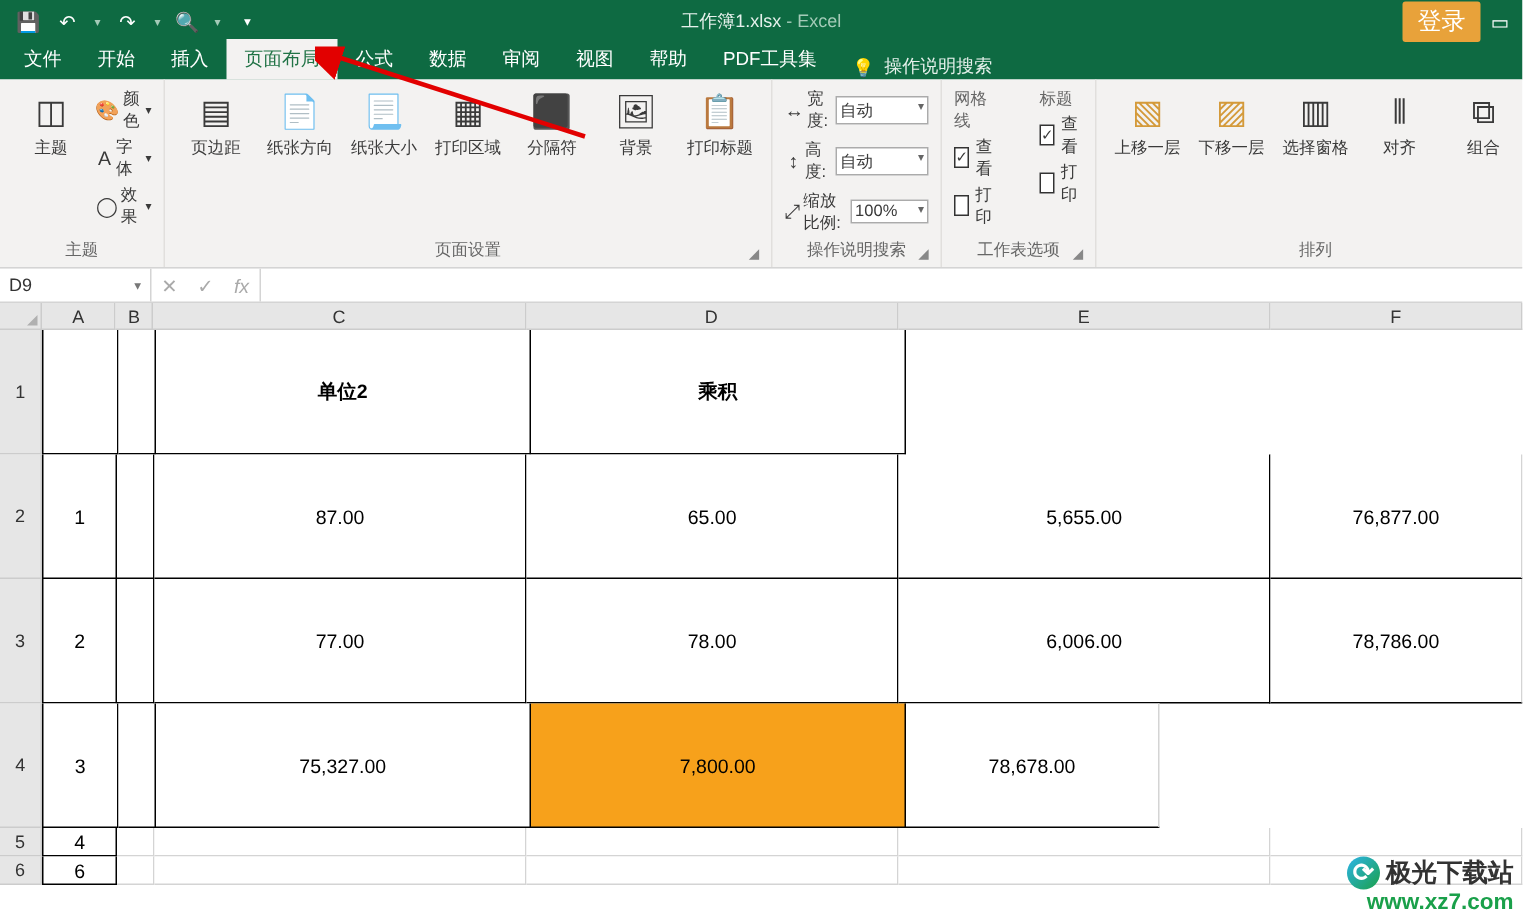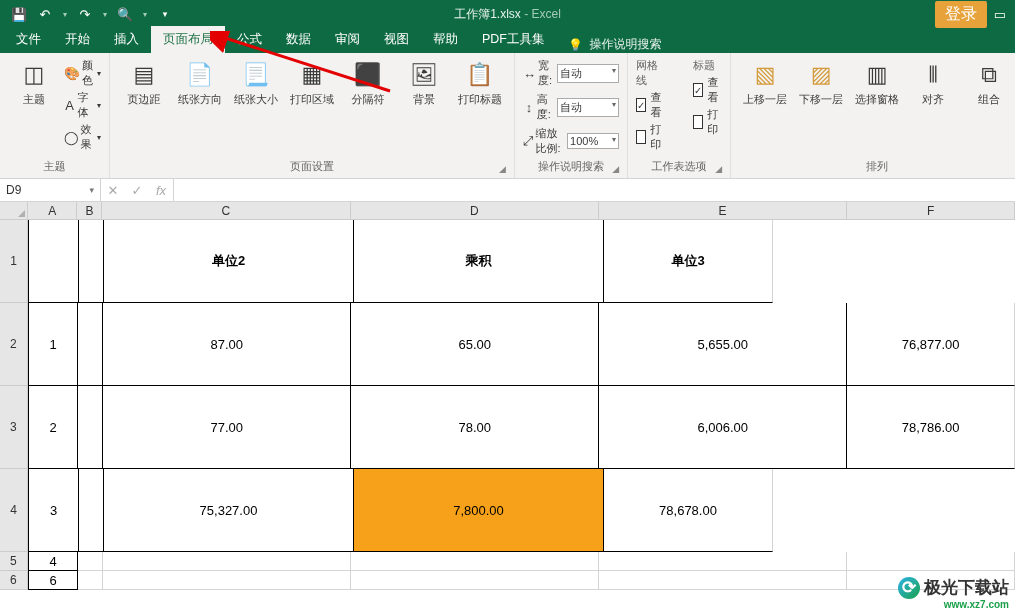--- a/index.html
+++ b/index.html
@@ -49,21 +49,21 @@
 .row.tall .rh,.row.tall .cell{height:82px}
 .row.short .rh,.row.short .cell{height:18px}
 .thick-b{border-bottom:1.5px solid #000}
 .thick-r{border-right:1.5px solid #000}
 .thick-l{border-left:1.5px solid #000}
 .hdr-cell{font-weight:bold}
 .hl{background:#f7a11b}
 .arrow{position:absolute;pointer-events:none}
 .watermark{position:absolute;right:6px;bottom:6px;text-align:right;pointer-events:none}
 .watermark .l1{font-size:17px;font-weight:bold;color:#333;display:flex;align-items:center;justify-content:flex-end;gap:4px}
-.watermark .l2{font-size:10px;color:#1aa04a;font-weight:bold}
+.watermark .l2{font-size:15px;color:#1aa04a;font-weight:bold}
 .wm-badge{width:22px;height:22px;border-radius:50%;background:linear-gradient(135deg,#2db4e8,#1aa04a);display:inline-flex;align-items:center;justify-content:center;color:#fff;font-weight:bold}
 </style>
 </head>
 <body>
 
 <div class="titlebar">
   <div class="qat">
     <span class="qat-item">💾</span>
     <span class="qat-item">↶</span>
       <span class="qat-sep">▾</span>
@@ -288,21 +288,20 @@
     <div class="ch F">F</div>
   </div>
   <div class="rows">
 
     <div class="row tall">
       <div class="rh">1</div>
       <div class="cell A thick-b thick-r thick-l"></div>
       <div class="cell B thick-b thick-r"></div>
       <div class="cell D thick-b thick-r hdr-cell">单位2</div>
       <div class="cell E thick-b thick-r hdr-cell">乘积</div>
-      <div class="cell F thick-b hdr-cell">单位3</div>
     </div>
 
     <div class="row tall">
       <div class="rh">2</div>
       <div class="cell A thick-b thick-r thick-l">1</div>
       <div class="cell B thick-b thick-r"></div>
       <div class="cell C thick-b thick-r">87.00</div>
       <div class="cell D thick-b thick-r">65.00</div>
       <div class="cell E thick-b thick-r">5,655.00</div>
       <div class="cell F thick-b">76,877.00</div>

